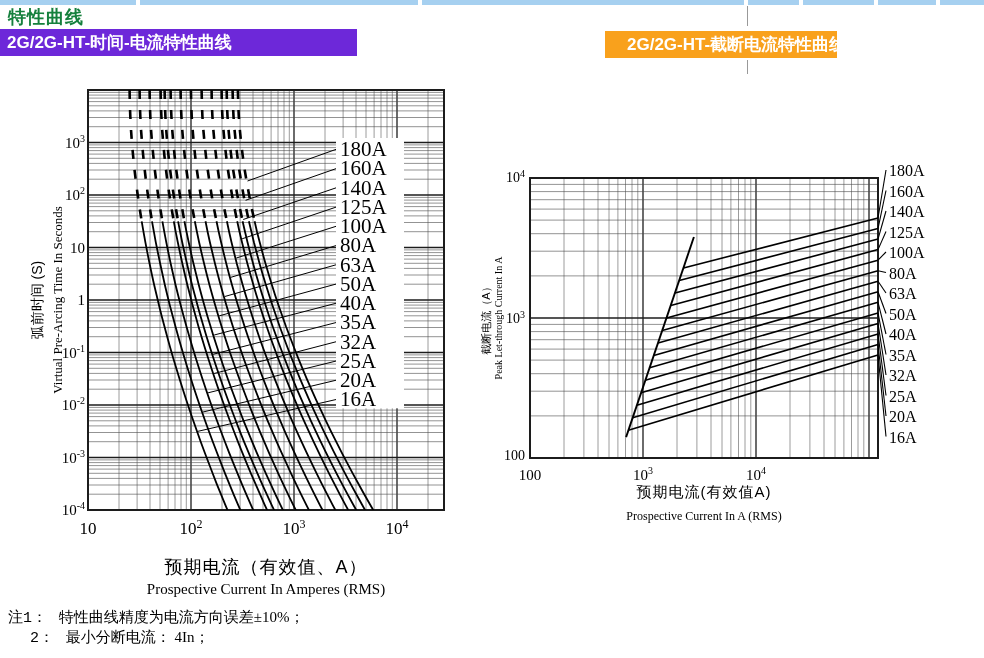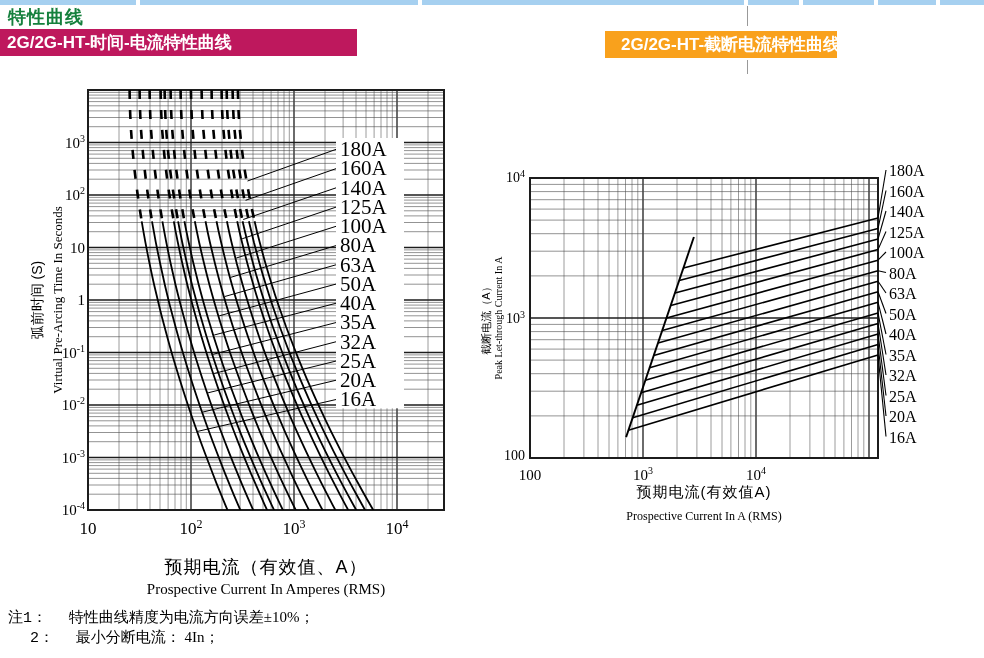--- a/index.html
+++ b/index.html
@@ -11,45 +11,45 @@
   .strip-gap{position:absolute;top:0;width:4px;height:5px;background:#fff;}
   .page-title{
     position:absolute;left:8px;top:5px;font-size:18px;font-weight:bold;
     letter-spacing:1px;color:#15803d;
   }
   .banner{
     position:absolute;height:27px;line-height:27px;font-size:17px;font-weight:bold;
     color:#fff;white-space:nowrap;
   }
   .banner-left{left:0;top:29px;width:357px;padding-left:7px;box-sizing:border-box;}
-  .banner-right{left:605px;top:31px;width:232px;padding-left:16px;box-sizing:border-box;}
+  .banner-right{left:605px;top:31px;width:232px;padding-left:22px;box-sizing:border-box;}
   .artifact{position:absolute;width:1px;background:#999;}
   svg.chart-layer{position:absolute;left:0;top:0;}
   .note-line{
     position:absolute;font-size:15px;color:#000;
     font-family:"Liberation Serif",serif;white-space:nowrap;
   }
   .note-prefix{display:inline-block;font-family:Liberation Mono, monospace;}
-  .note-text{display:inline-block;margin-left:18px;font-family:Liberation Serif, serif;}
+  .note-text{display:inline-block;margin-left:8px;font-family:Liberation Serif, serif;}
 </style>
 </head>
 <body>
 
 <div class="top-strip" id="topStrip" style="background: rgb(166, 208, 240);">
   <div class="strip-gap" style="left:136px"></div>
   <div class="strip-gap" style="left:418px"></div>
   <div class="strip-gap" style="left:744px"></div>
   <div class="strip-gap" style="left:799px"></div>
   <div class="strip-gap" style="left:874px"></div>
   <div class="strip-gap" style="left:936px"></div>
 </div>
 
 <div class="page-title">特性曲线</div>
 
-<div class="banner banner-left" style="background: #be185d; color: rgb(255, 255, 255);">2G/2G-HT-时间-电流特性曲线</div>
+<div class="banner banner-left" style="background: #6d28d9; color: rgb(255, 255, 255);">2G/2G-HT-时间-电流特性曲线</div>
 <div class="banner banner-right" style="background: rgb(249, 161, 28); color: rgb(255, 255, 255);">2G/2G-HT-截断电流特性曲线</div>
 
 <div class="artifact" style="left:747px;top:6px;height:20px;"></div>
 <div class="artifact" style="left:747px;top:60px;height:14px;"></div>
 
 <svg class="chart-layer" id="chartSvg" width="984" height="658" viewBox="0 0 984 658">
     <g>
       <defs>
         <clipPath id="clipL">
           <rect x="88" y="90" width="356" height="420"></rect>

